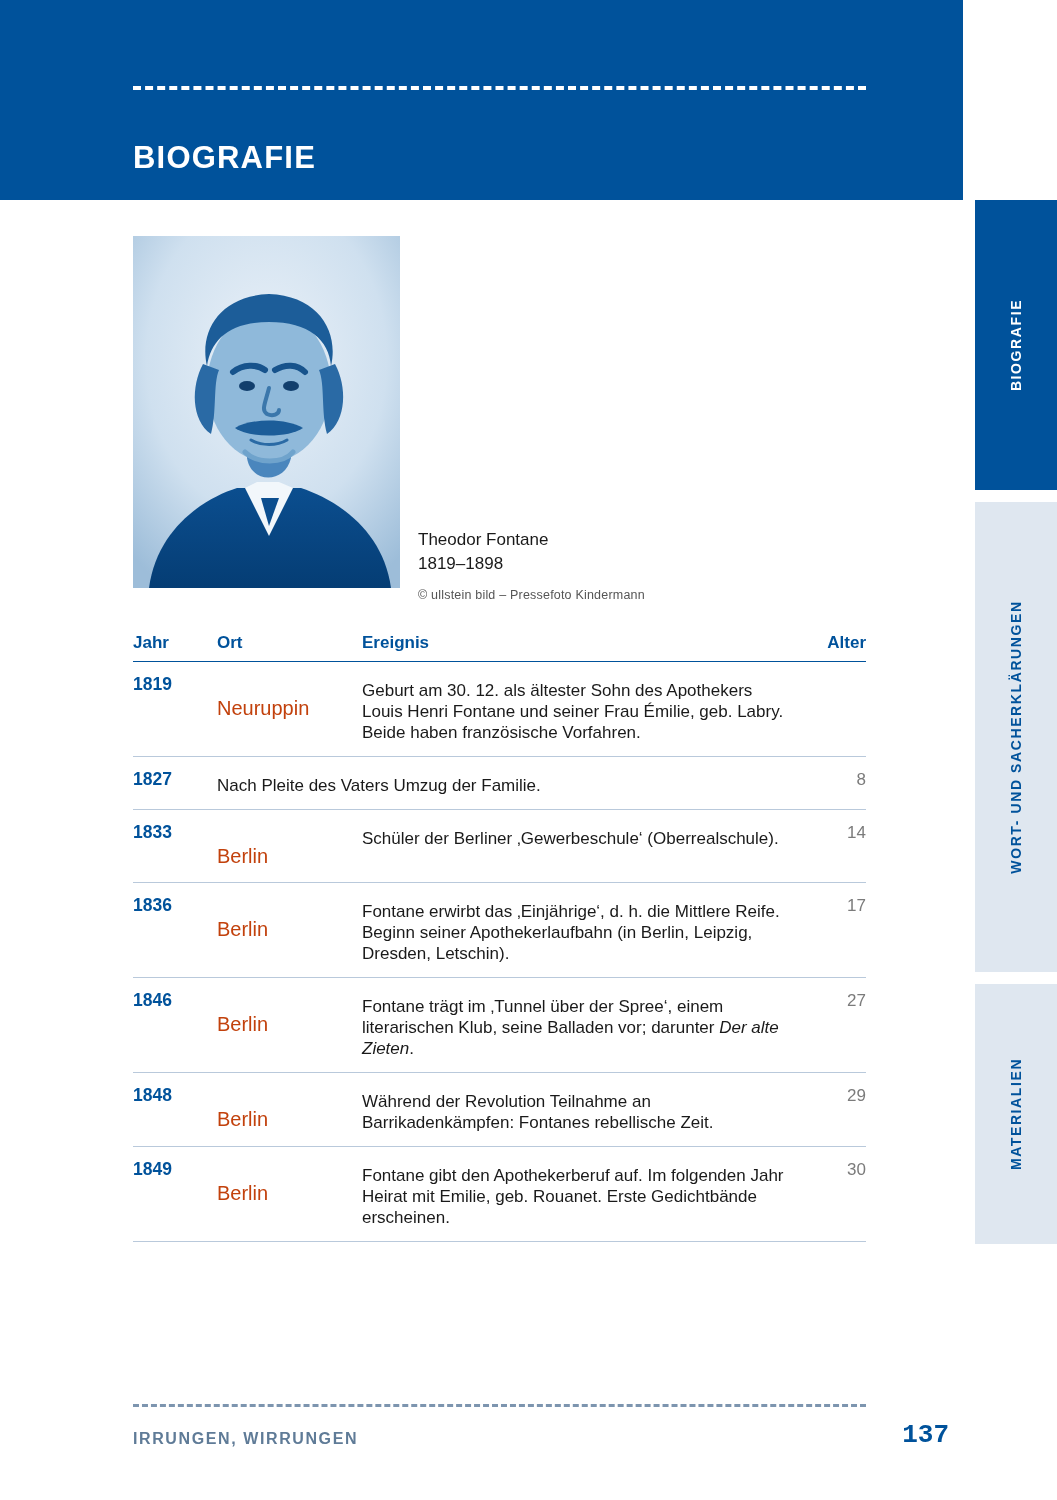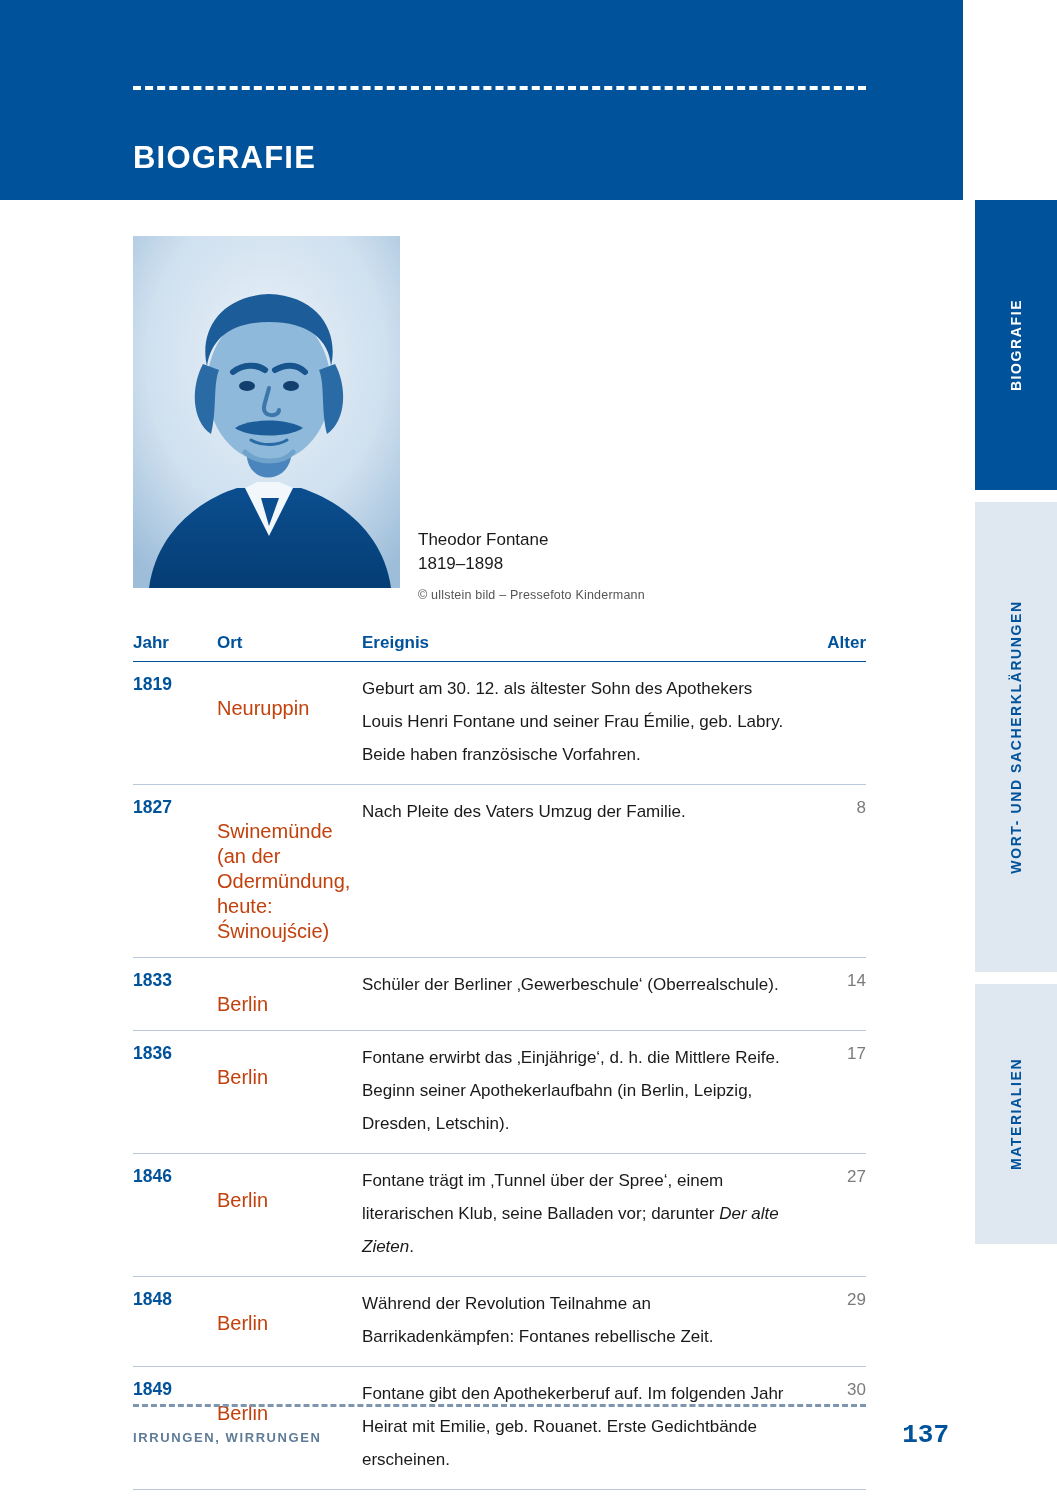--- a/index.html
+++ b/index.html
@@ -123,41 +123,42 @@
   }
   .cell-place {
     color: #c2410c;
     font-size: 20px;
     line-height: 25px;
     margin-top: 24px;
   }
   .cell-event {
     color: #1a1a1a;
     font-size: 17px;
-    line-height: 33px;
+    line-height: 21px;
+    margin-top: 8px;
   }
   .cell-event em { font-style: italic; }
   .cell-age {
     color: #7b7b7b;
     font-size: 17px;
     line-height: 25px;
   }
 
   
   .footer-dash {
     position: absolute;
     left: 133px; top: 1404px;
     width: 733px; height: 0;
     border-top: 3px dashed #7d95af;
   }
   .footer-title {
     position: absolute;
     left: 133px; top: 1430px;
     color: #5f7b97;
-    font-size: 13px;
+    font-size: 16px;
     font-weight: bold;
     letter-spacing: 1.6px;
   }
   .page-number {
     position: absolute;
     right: 108px; top: 1420px;
     color: #00529b;
     font-size: 26px;
     font-weight: bold;
     font-family: Liberation Mono, monospace;
@@ -243,21 +244,20 @@
 
     <div class="row">
       <div class="c-jahr cell-year">1819</div>
       <div class="c-ort cell-place">Neuruppin</div>
       <div class="c-ereig cell-event">Geburt am 30. 12. als ältester Sohn des Apothekers Louis Henri Fontane und seiner Frau Émilie, geb. Labry. Beide haben französische Vorfahren.</div>
       <div class="c-alter cell-age"></div>
     </div>
 
     <div class="row">
       <div class="c-jahr cell-year">1827</div>
-      <div class="c-ort cell-place">Swinemünde (an der Odermündung, heute: Świnoujście)</div>
       <div class="c-ereig cell-event">Nach Pleite des Vaters Umzug der Familie.</div>
       <div class="c-alter cell-age">8</div>
     </div>
 
     <div class="row">
       <div class="c-jahr cell-year">1833</div>
       <div class="c-ort cell-place">Berlin</div>
       <div class="c-ereig cell-event">Schüler der Berliner ‚Gewerbeschule‘ (Oberrealschule).</div>
       <div class="c-alter cell-age">14</div>
     </div>

